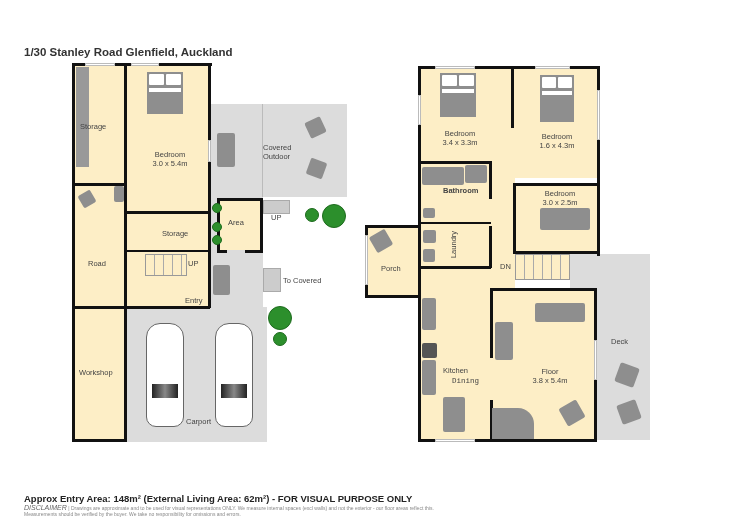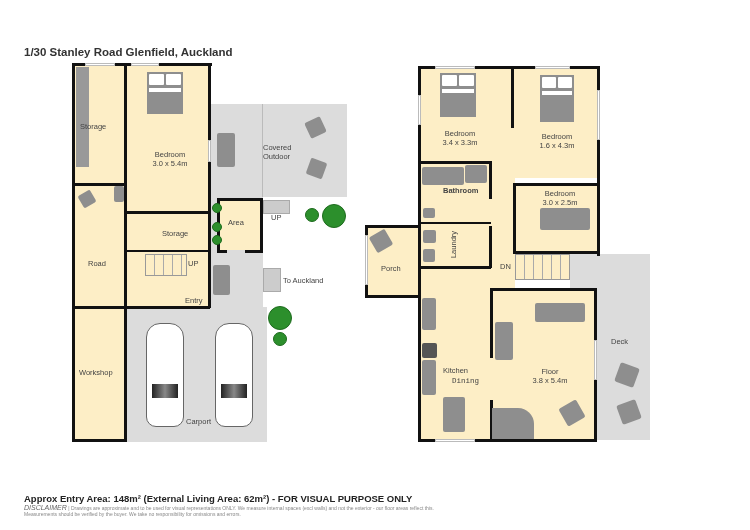--- a/index.html
+++ b/index.html
@@ -105,21 +105,21 @@
     <div>Outdoor</div>
   </div>
   <div class="lbl" style="left:228px;top:218px;">Area</div>
   <div class="lbl" style="left:88px;top:259px;">Road</div>
   <div class="lbl" style="left:162px;top:229px;">Storage</div>
   <div class="lbl" style="left:185px;top:296px;">Entry</div>
   <div class="lbl" style="left:79px;top:368px;text-align:center;">Workshop</div>
   <div class="lbl" style="left:186px;top:417px;">Carport</div>
   <div class="lbl" style="left:188px;top:259px;">UP</div>
   <div class="lbl" style="left:271px;top:213px;">UP</div>
-  <div class="lbl" style="left:283px;top:276px;">To Auckland</div>
+  <div class="lbl" style="left:283px;top:276px;">To Covered</div>
 </div>
 
 <div>
   <div class="abs ext" style="left:570px;top:254px;width:80px;height:186px;"></div>
   <div class="abs room" style="left:420px;top:68px;width:93px;height:95px;"></div>
   <div class="abs room" style="left:513px;top:68px;width:84px;height:110px;"></div>
   <div class="abs room" style="left:420px;top:163px;width:70px;height:35px;"></div>
   <div class="abs room" style="left:490px;top:140px;width:25px;height:150px;"></div>
   <div class="abs room" style="left:513px;top:185px;width:84px;height:67px;"></div>
   <div class="abs room" style="left:365px;top:226px;width:55px;height:70px;"></div>

